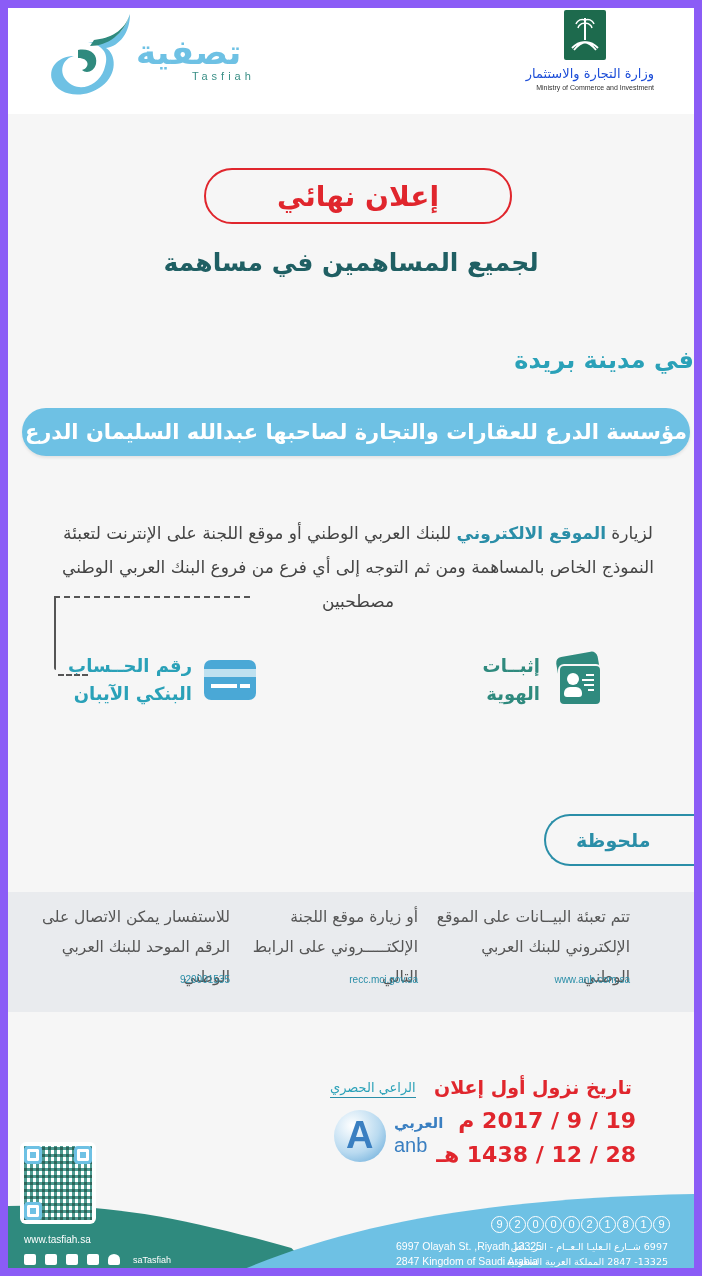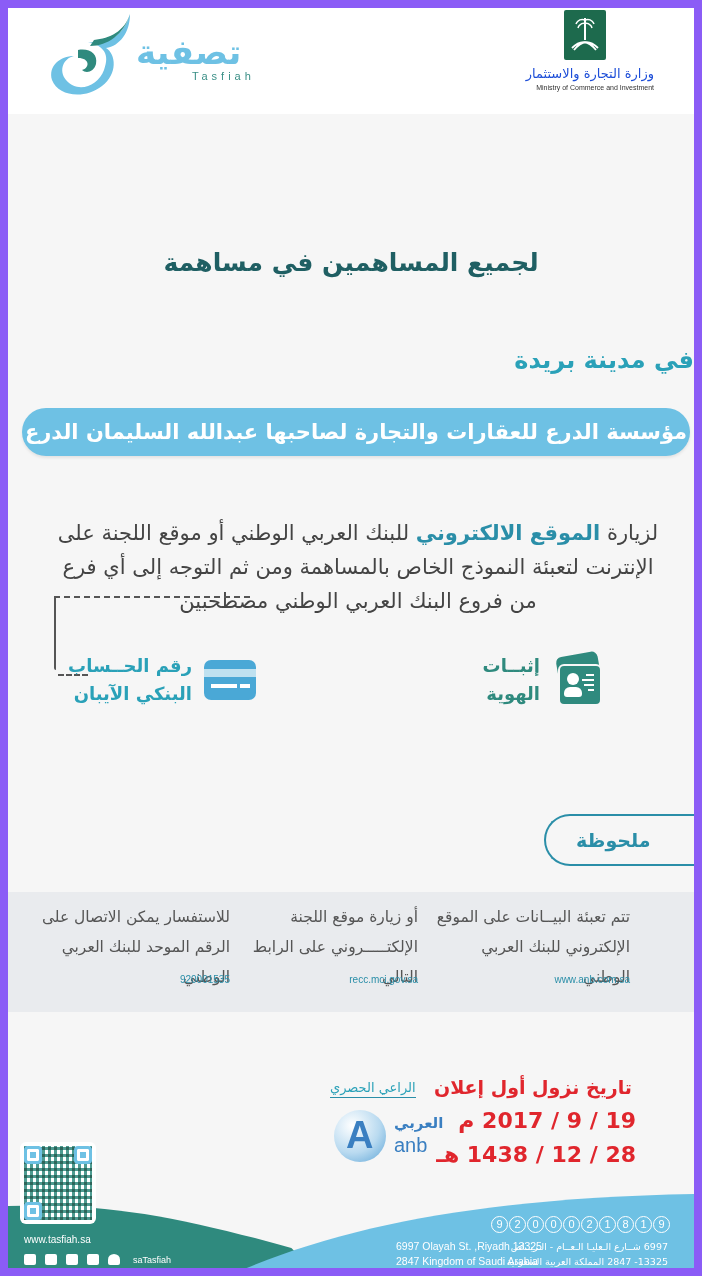--- a/index.html
+++ b/index.html
@@ -25,21 +25,21 @@
   .final-pill { position: absolute; left: 196px; top: 160px; width: 308px; height: 56px; border: 2px solid #e0262d; border-radius: 30px; display: flex; align-items: center; justify-content: center; }
   .final-pill span { color: #e0262d; font-size: 28px; font-weight: bold; }
 
   .to-all { position: absolute; left: 0; width: 100%; top: 240px; font-size: 25px; color: #1f5f63; font-weight: bold; }
   .project { position: absolute; left: 0; width: 100%; top: 272px; font-size: 32px; color: #1f5f63; font-weight: bold; }
   .city { position: absolute; left: 0; width: 100%; top: 338px; font-size: 24px; color: #2aa1b8; font-weight: bold; text-align: right; }
 
   .owner-bar { position: absolute; left: 14px; top: 400px; width: 668px; height: 48px; background: #6ec1e4; border-radius: 26px; display: flex; align-items: center; justify-content: center; box-shadow: 0 2px 3px rgba(0,0,0,.08); }
   .owner-bar span { color: #fff; font-size: 21px; font-weight: bold; }
 
-  .para { position: absolute; left: 40px; width: 620px; top: 508px; font-size: 21px; color: #444; line-height: 34px; direction: rtl; text-align: center; }
+  .para { position: absolute; left: 40px; width: 620px; top: 508px; font-size: 17px; color: #444; line-height: 34px; direction: rtl; text-align: center; }
   .para .hl { color: #2a8ea8; font-weight: bold; }
 
   .dash-h { position: absolute; left: 46px; top: 588px; width: 196px; border-top: 2px dashed #555; }
   .dash-v { position: absolute; left: 46px; top: 588px; height: 74px; border-left: 2px dashed #555; border-radius: 0 0 0 10px; }
   .dash-h2 { position: absolute; left: 50px; top: 666px; width: 30px; border-top: 2px dashed #555; }
 
   .req { position: absolute; top: 640px; height: 64px; display: flex; align-items: center; gap: 12px; direction: rtl; }
   .req-label { font-size: 18px; color: #2aa1b8; line-height: 28px; font-weight: bold; }
   .req-label.green { color: #2f8a7e; }
 
@@ -118,20 +118,23 @@
           <path d="M21 8 L21 30" stroke="#fff" stroke-width="2"></path>
           <path d="M21 10 C14 8 12 14 12 14 M21 10 C28 8 30 14 30 14 M21 13 C15 13 14 18 14 18 M21 13 C27 13 28 18 28 18" stroke="#fff" stroke-width="1.5" fill="none"></path>
           <path d="M10 40 C18 30 26 30 34 38 M32 40 C24 30 16 30 8 38" stroke="#fff" stroke-width="1.8" fill="none"></path>
         </svg>
       </div>
       <div class="ministry-ar">وزارة التجارة والاستثمار</div>
       <div class="ministry-en">Ministry of Commerce and Investment</div>
     </div>
   </div>
 
+  <div class="final-pill">
+    <span class="rtl">إعلان نهائي</span>
+  </div>
 
   <div class="to-all rtl center">لجميع المساهمين في مساهمة</div>
   <div class="city rtl center">في مدينة بريدة</div>
 
   <div class="owner-bar">
     <span class="rtl">مؤسسة الدرع للعقارات والتجارة لصاحبها عبدالله السليمان الدرع</span>
   </div>
 
   <div class="para"><span>لزيارة </span><span class="hl">الموقع الالكتروني</span><span> للبنك العربي الوطني أو موقع اللجنة على الإنترنت لتعبئة النموذج الخاص بالمساهمة ومن ثم التوجه إلى أي فرع من فروع البنك العربي الوطني مصطحبين</span></div>
 

